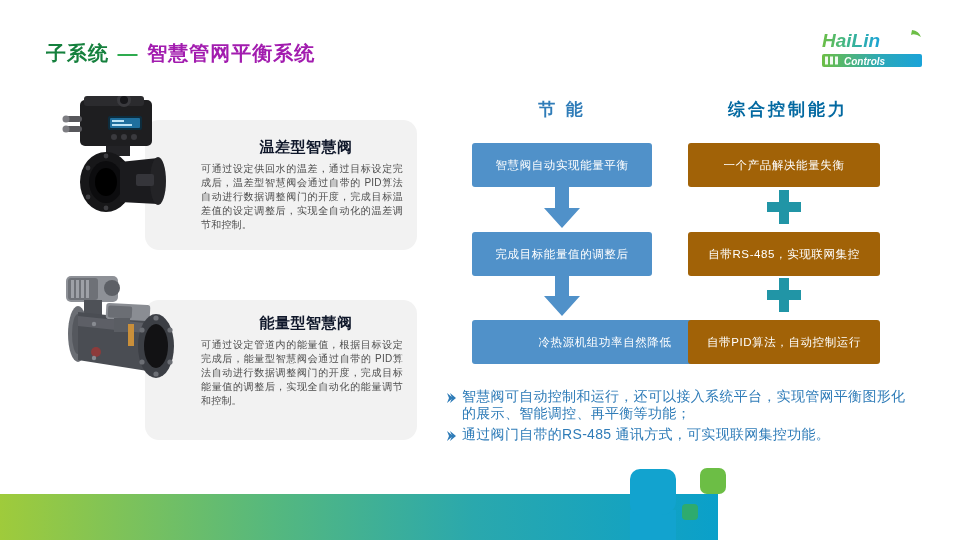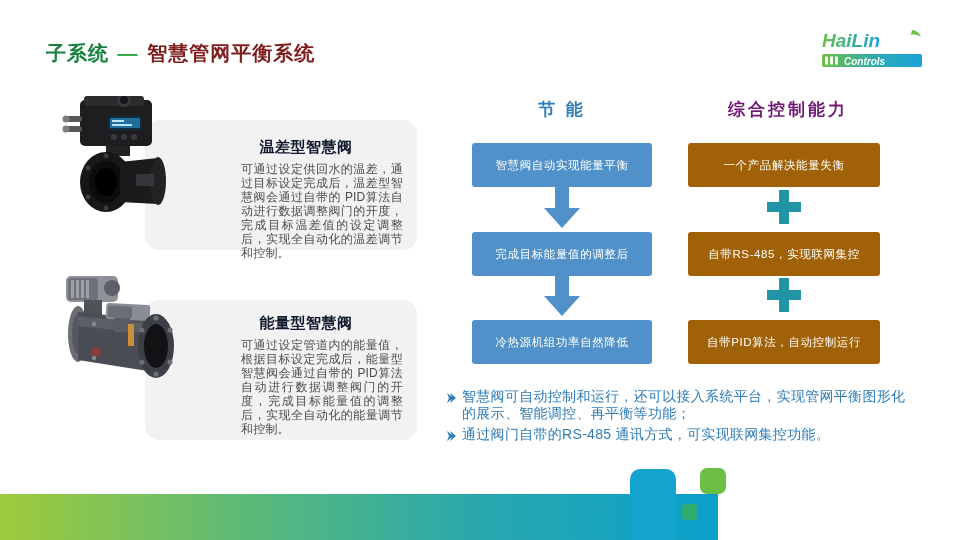--- a/index.html
+++ b/index.html
@@ -10,70 +10,69 @@
   }
   .slide{position:absolute;inset:0;}
 
   
   .page-title{
     position:absolute;left:46px;top:40px;
     font-size:20px;font-weight:bold;letter-spacing:1px;white-space:nowrap;
   }
   .t-green{color:#15803d;}
   .t-dash{color:#2eab4f;padding:0 2px;}
-  .t-teal{color:#7f1d1d;}
+  .t-teal{color:#a21caf;}
 
   .logo{position:absolute;right:22px;top:28px;width:130px;height:44px;}
 
   
   .card{
     position:absolute;background:#f2f2f2;border-radius:14px;
   }
   .card-1{left:145px;top:120px;width:272px;height:130px;}
   .card-2{left:145px;top:300px;width:272px;height:140px;}
 
   .card-title{
     position:absolute;left:0;right:0;text-align:center;
     font-size:15px;font-weight:bold;color:#0f172a;letter-spacing:.5px;
   }
   .card-body{
     position:absolute;
-    font-size:12px;line-height:14px;color:#4d4d4d;text-align:justify;
+    font-size:10px;line-height:14px;color:#4d4d4d;text-align:justify;
     letter-spacing:.2px;
-    margin-left:40px;
   }
   .c1-title{top:18px;padding-left:50px;}
   .c1-body{left:56px;right:14px;top:42px;}
   .c2-title{top:14px;padding-left:50px;}
   .c2-body{left:56px;right:14px;top:38px;}
 
   
   .valve{position:absolute;}
   .valve-1{left:62px;top:96px;width:120px;height:118px;}
   .valve-2{left:50px;top:268px;width:146px;height:120px;}
 
   
   .col-head{
     position:absolute;text-align:center;font-size:17px;font-weight:bold;
     letter-spacing:3px;white-space:nowrap;
   }
   .head-energy{left:472px;top:98px;width:180px;color:#2f7cb8;}
-  .head-ctrl{left:698px;top:98px;width:180px;color:#701a75;}
+  .head-ctrl{left:698px;top:98px;width:180px;color:#0369a1;}
 
   .box{
     position:absolute;height:44px;border-radius:3px;
     display:flex;align-items:center;justify-content:center;
     color:#ffffff;font-size:11.5px;letter-spacing:.6px;white-space:nowrap;
   }
   .box-blue{background:#5091c9;}
   .box-teal{background:#a16207;}
 
   .b1{left:472px;top:143px;width:180px;}
   .b2{left:472px;top:232px;width:180px;}
-  .b3{left:472px;top:320px;width:180px;}
+  .b3{left:472px;top:320px;width:180px;padding-left:43px;}
   .t1{left:688px;top:143px;width:192px;}
   .t2{left:688px;top:232px;width:192px;}
   .t3{left:688px;top:320px;width:192px;}
 
   .arrow{position:absolute;width:40px;height:42px;}
   .a1{left:542px;top:186px;}
   .a2{left:542px;top:274px;}
 
   .plus{position:absolute;width:34px;height:34px;}
   .p1{left:767px;top:190px;}

